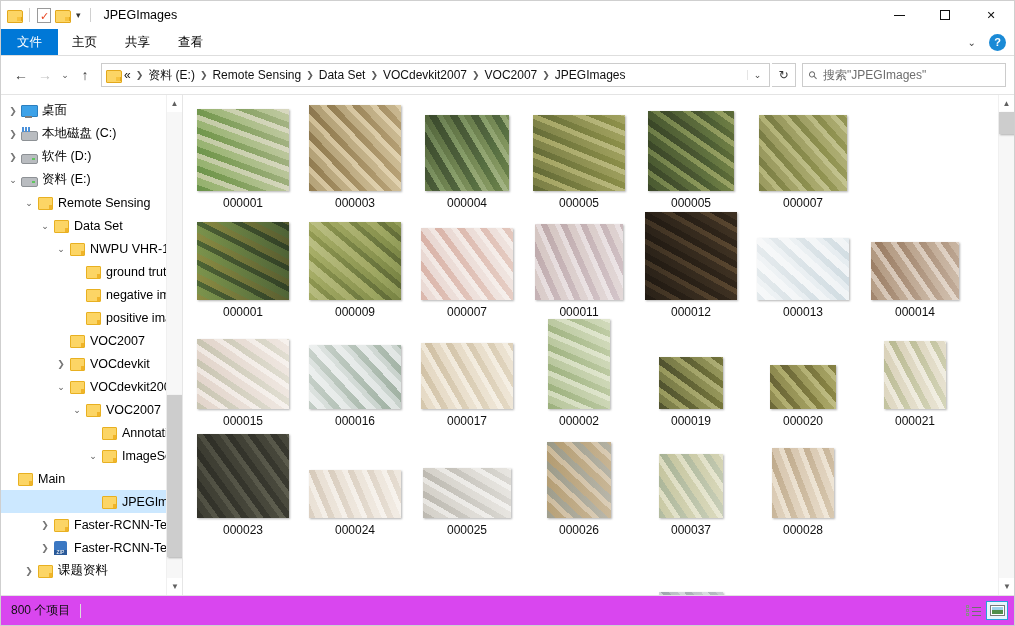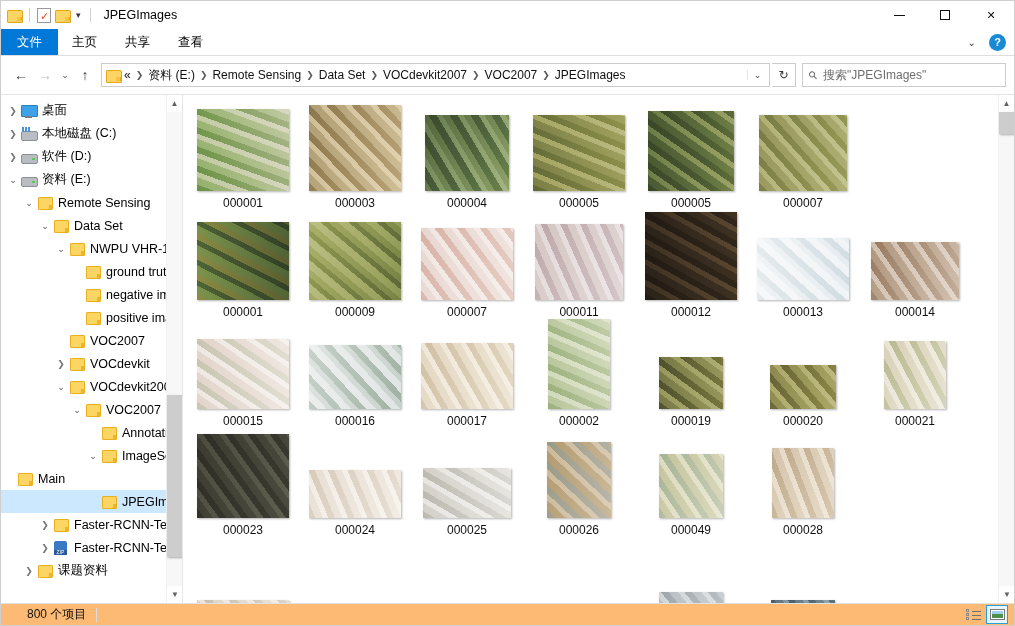--- a/index.html
+++ b/index.html
@@ -115,22 +115,22 @@
   
   .content { flex:1; position:relative; overflow:hidden; background:#fff; }
   .grid { position:absolute; left:0; top:0; right:16px; bottom:0; padding:6px 0 0 4px; }
   .row { display:flex; height:109px; }
   .cell { width:112px; display:flex; flex-direction:column; align-items:center;
           justify-content:flex-end; height:109px; }
   .thumb { box-shadow:1px 1px 2px rgba(0,0,0,0.30); }
   .fname { font-size:12px; color:#101010; margin-top:5px; line-height:14px; }
 
   
-  .status { height:22px; flex:none; display:flex; align-items:center; background:#fdba74;
-            border-top:1px solid #e2e2e2; padding-left:26px; font-size:12px; color:#111; }
+  .status { height:30px; flex:none; display:flex; align-items:center; background:#d946ef;
+            border-top:1px solid #e2e2e2; padding-left:10px; font-size:12px; color:#111; }
   .status .sep { width:1px; height:14px; background:#dcdcdc; margin-left:10px; }
   .viewbtns { margin-left:auto; display:flex; align-items:center; gap:2px; padding-right:6px; }
   .vb { width:22px; height:19px; display:flex; align-items:center; justify-content:center; }
   .vb.active { border:1px solid #26a0da; background:#e9f5fc; }
   .ico-details { display:block; width:15px; height:11px; position:relative; }
   .ico-details i { position:absolute; left:0; width:3px; height:3px; border:1px solid #8a8a8a; }
   .ico-details b { position:absolute; left:6px; height:1px; background:#6f6f6f; }
   .ico-large { display:block; width:15px; height:11px; border:1px solid #7a7a7a; background:#fff;
                position:relative; overflow:hidden; }
   .ico-large i { position:absolute; left:1px; top:1px; right:1px; bottom:1px;
@@ -426,21 +426,21 @@
             <div class="cell">
               <div class="thumb" style="width: 88px; height: 50px; background: repeating-linear-gradient(30deg, rgb(141, 140, 135) 0px, rgb(141, 140, 135) 6px, rgb(181, 178, 172) 6px, rgb(181, 178, 172) 13px, rgb(214, 212, 208) 13px, rgb(214, 212, 208) 18px), linear-gradient(90deg, rgb(181, 178, 172), rgb(214, 212, 208)); background-blend-mode: overlay;"></div>
               <div class="fname">000025</div>
             </div>
             <div class="cell">
               <div class="thumb" style="width: 64px; height: 76px; background: repeating-linear-gradient(43deg, rgb(125, 140, 142) 0px, rgb(125, 140, 142) 6px, rgb(156, 142, 120) 6px, rgb(156, 142, 120) 13px, rgb(188, 176, 160) 13px, rgb(188, 176, 160) 18px), linear-gradient(103deg, rgb(156, 142, 120), rgb(188, 176, 160)); background-blend-mode: overlay;"></div>
               <div class="fname">000026</div>
             </div>
             <div class="cell">
               <div class="thumb" style="width: 64px; height: 64px; background: repeating-linear-gradient(56deg, rgb(127, 143, 134) 0px, rgb(127, 143, 134) 6px, rgb(168, 168, 143) 6px, rgb(168, 168, 143) 13px, rgb(202, 201, 181) 13px, rgb(202, 201, 181) 18px), linear-gradient(116deg, rgb(168, 168, 143), rgb(202, 201, 181)); background-blend-mode: overlay;"></div>
-              <div class="fname">000049</div>
+              <div class="fname">000037</div>
             </div>
             <div class="cell">
               <div class="thumb" style="width: 62px; height: 70px; background: repeating-linear-gradient(69deg, rgb(141, 128, 110) 0px, rgb(141, 128, 110) 6px, rgb(182, 168, 152) 6px, rgb(182, 168, 152) 13px, rgb(212, 201, 186) 13px, rgb(212, 201, 186) 18px), linear-gradient(129deg, rgb(182, 168, 152), rgb(212, 201, 186)); background-blend-mode: overlay;"></div>
               <div class="fname">000028</div>
             </div>
           </div>
           <div class="row">
             <div class="cell">
               <div class="thumb" style="width: 92px; height: 46px; background: repeating-linear-gradient(48deg, rgb(151, 144, 138) 0px, rgb(151, 144, 138) 6px, rgb(189, 181, 171) 6px, rgb(189, 181, 171) 13px, rgb(216, 210, 203) 13px, rgb(216, 210, 203) 18px), linear-gradient(108deg, rgb(189, 181, 171), rgb(216, 210, 203)); background-blend-mode: overlay;"></div>
             </div>

